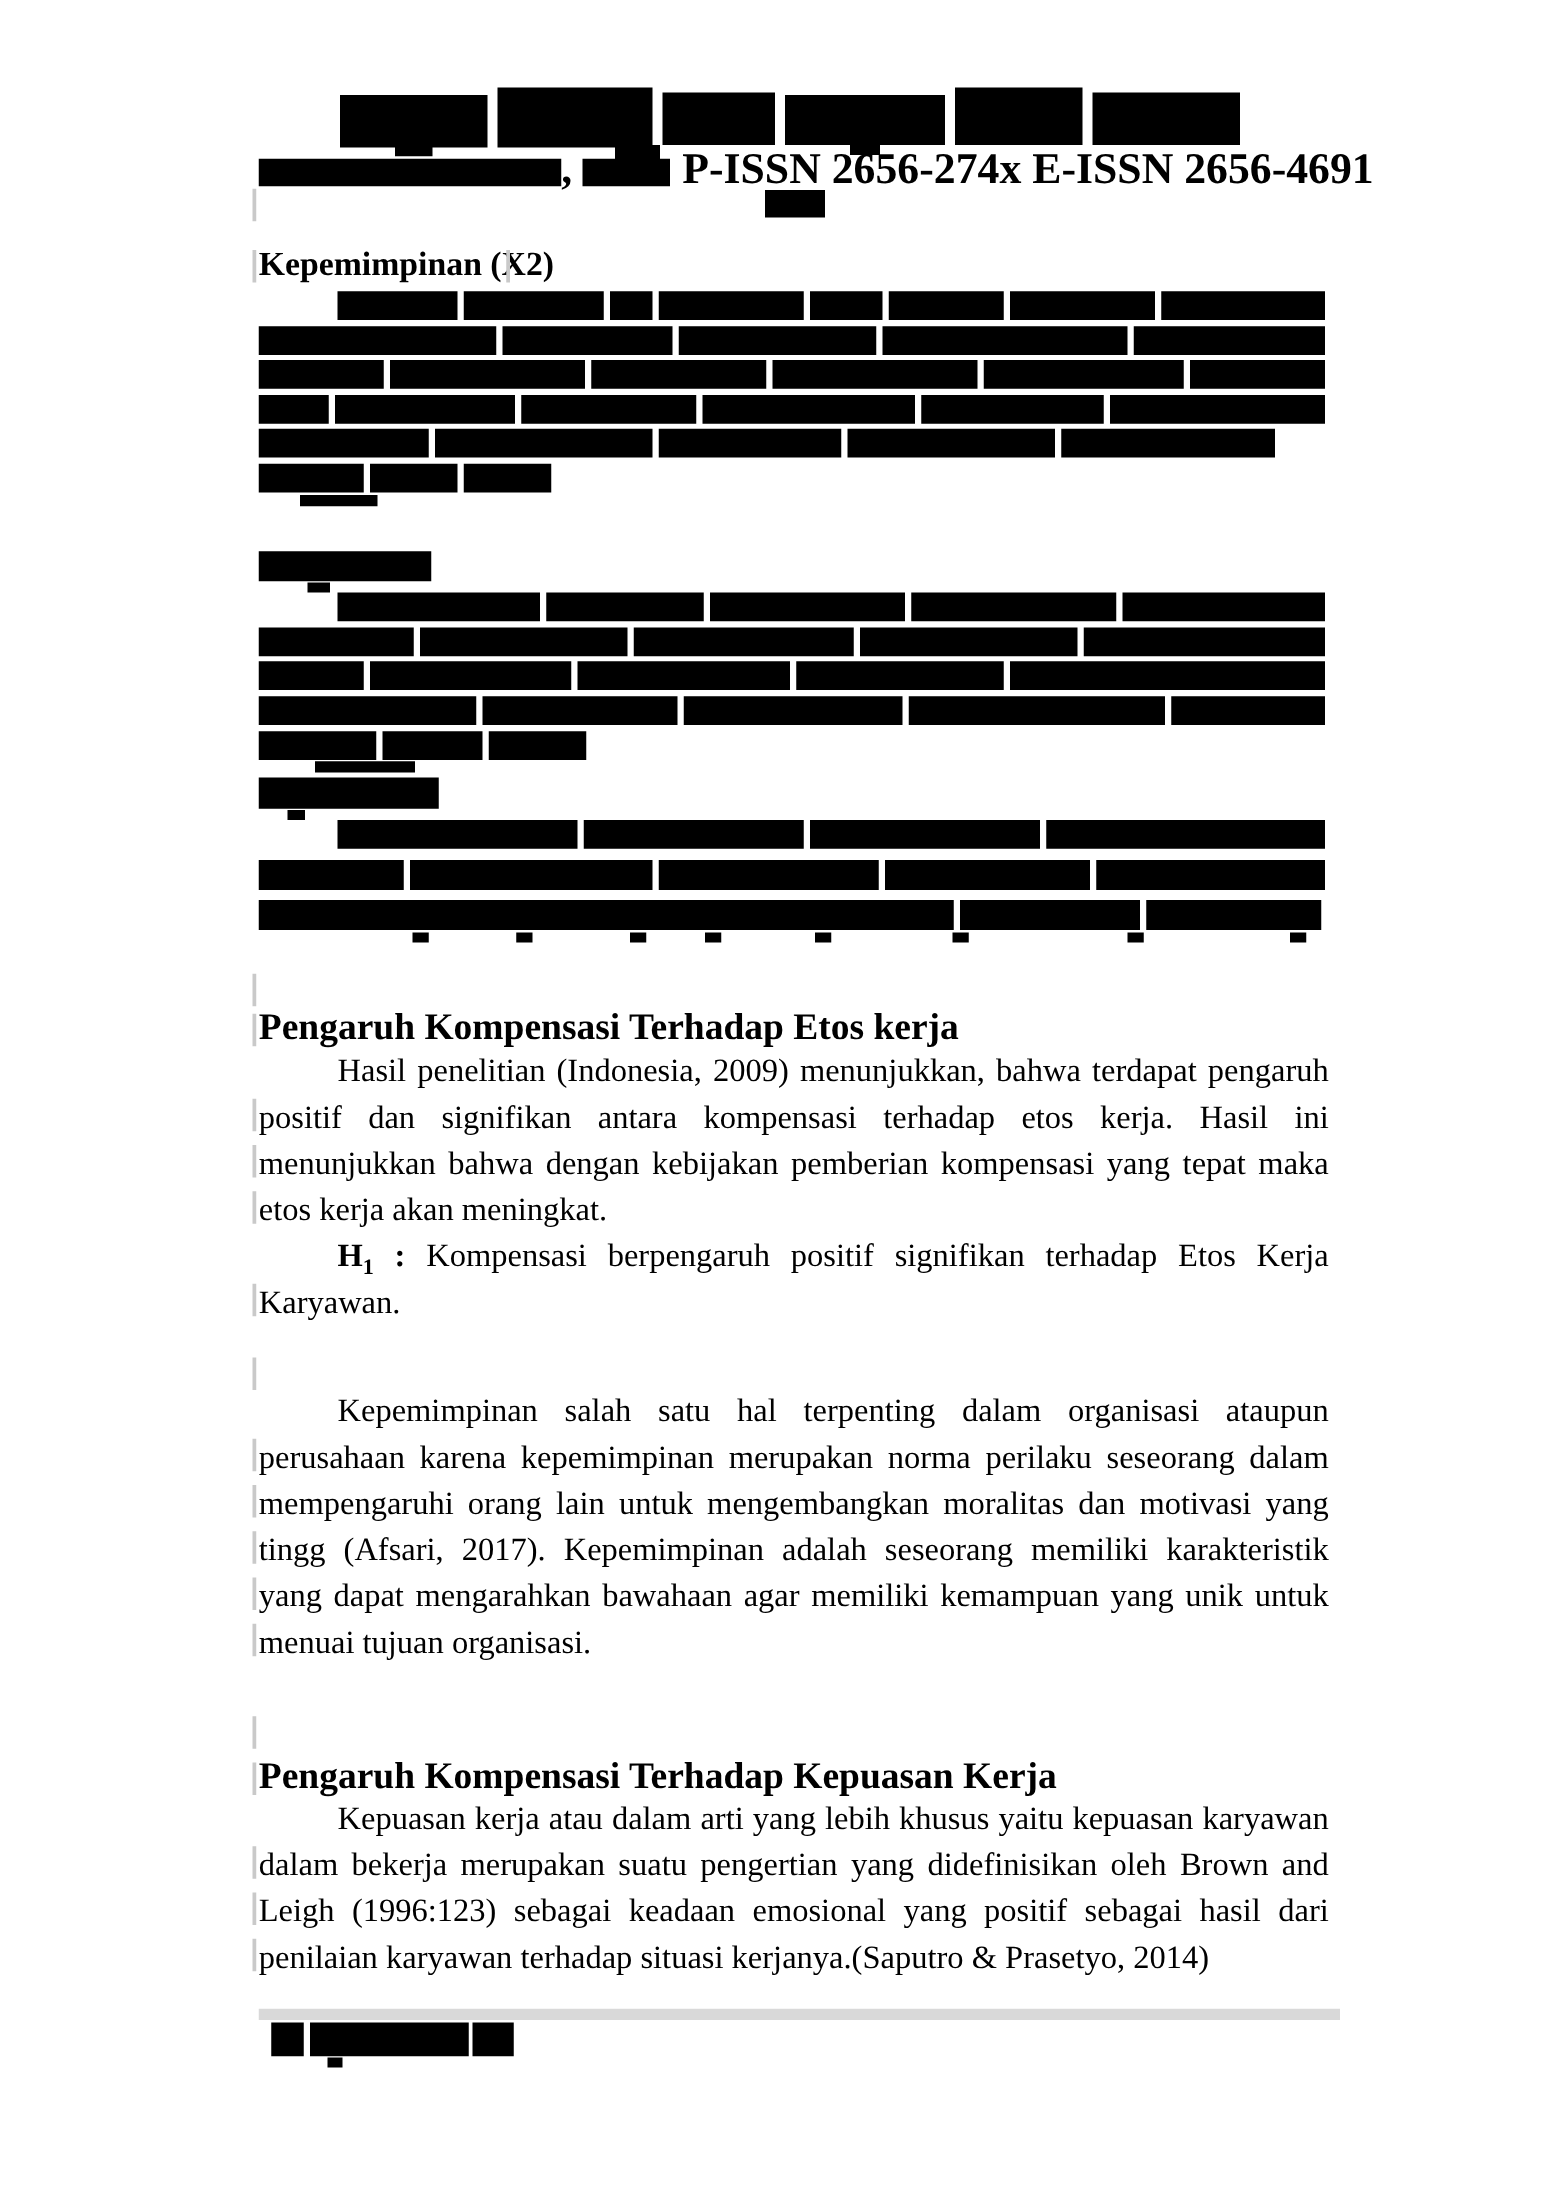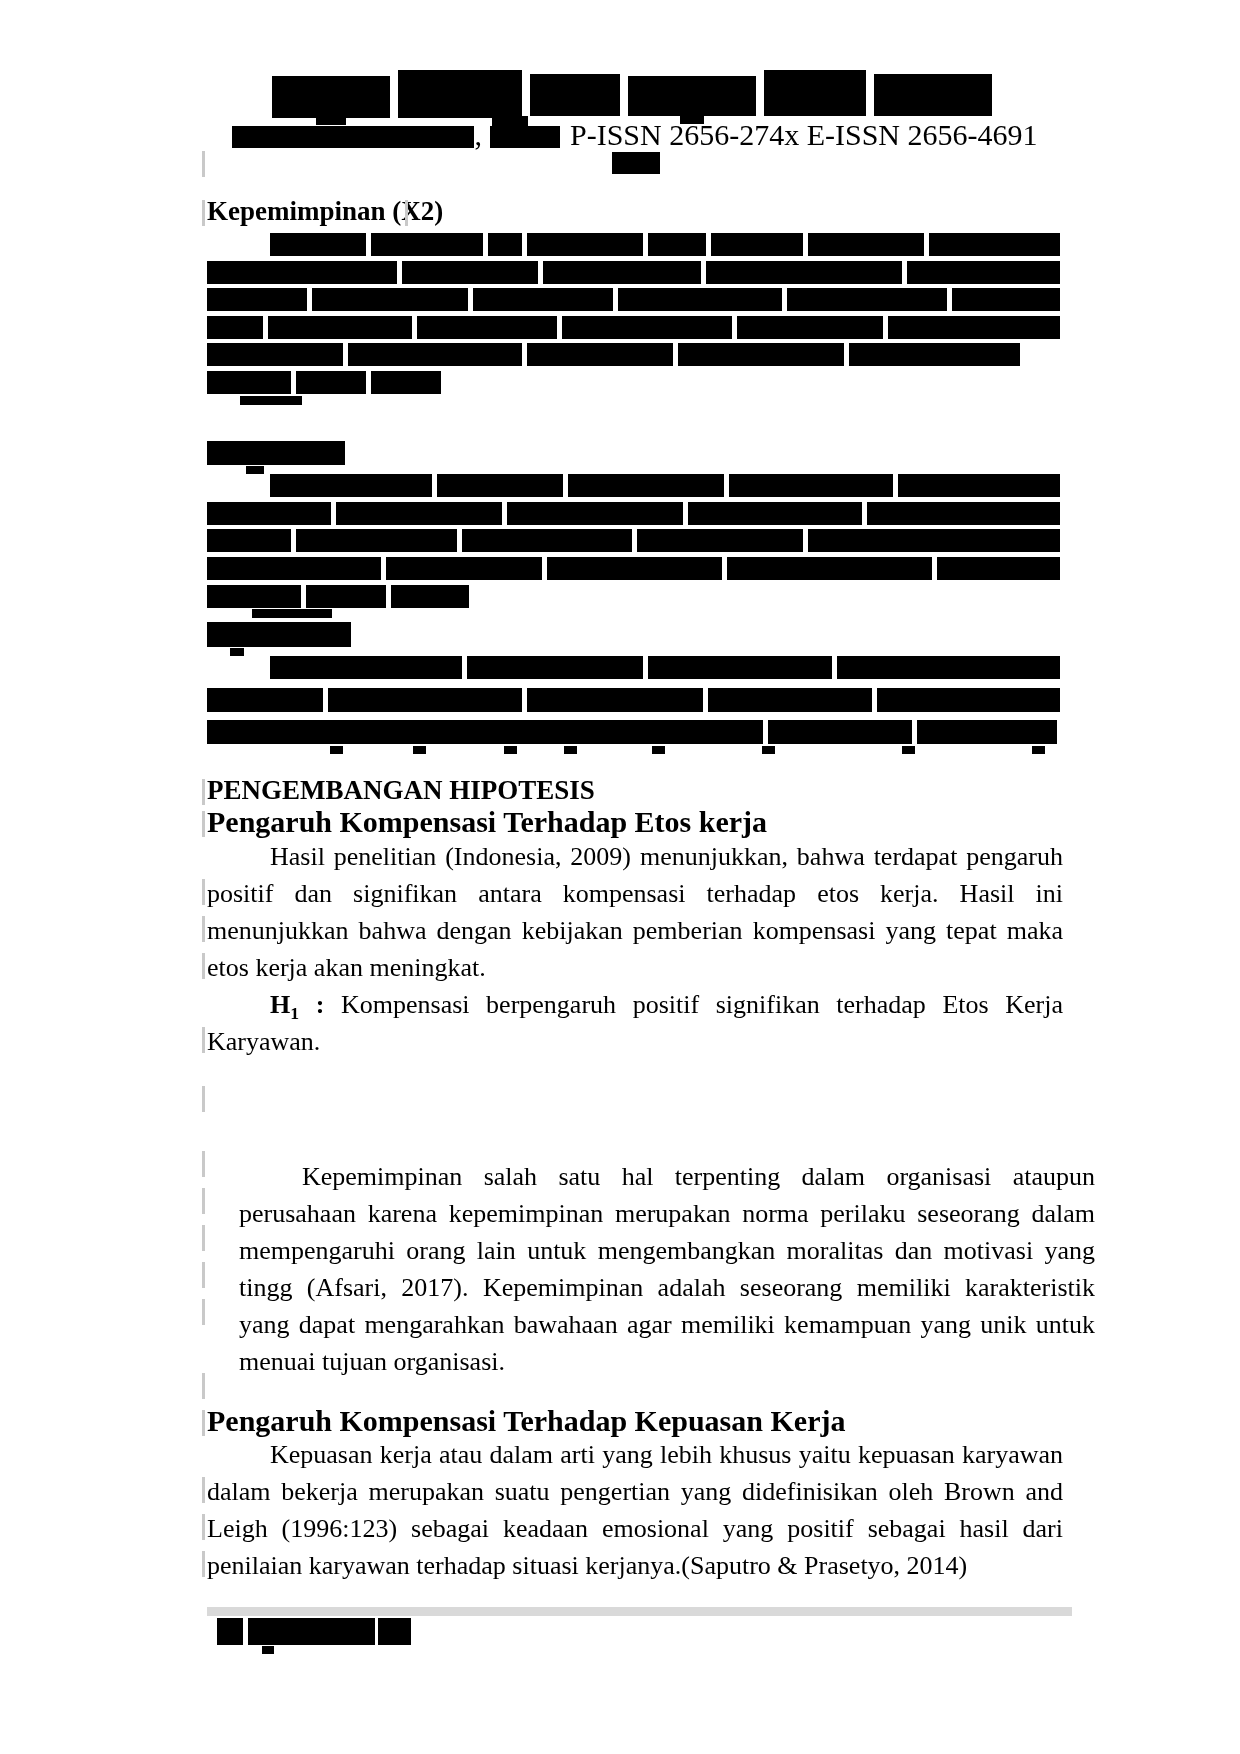--- a/index.html
+++ b/index.html
@@ -7,21 +7,21 @@
     position:relative;
     width:1240px;height:1754px;
     background:#ffffff;
     font-family:"Liberation Serif", serif;
     color:#000;
     overflow:hidden;
   }
   
   .issn-line{
     position:absolute;left:207px;top:121px;width:856px;
-    text-align:center;font-weight:normal;font-size:30px;line-height:28px;
+    text-align:center;font-weight:bold;font-size:35px;line-height:28px;
     white-space:nowrap;
   }
   .doi-line{
     position:absolute;left:207px;top:148px;width:856px;
     text-align:center;font-weight:bold;font-size:27px;line-height:28px;
     white-space:nowrap;
   }
   .rbar{display:inline-block;background:#000;height:22px;vertical-align:-3px;}
   .rbar.w242{width:242px;}
   .rbar.w70{width:70px;margin-left:8px;margin-right:10px;}
@@ -53,31 +53,30 @@
   <div class="issn-line">
     <span class="rbar w242"></span><span>,</span><span class="rbar w70"></span><span>P-ISSN 2656-274x E-ISSN 2656-4691</span>
   </div>
 
   <div class="doi-line">
     <span class="rbar w48"></span>
   </div>
 
   <div class="h-main" style="top:196px;">Kepemimpinan (X2)</div>
 
-  <div class="h-main" style="top:775px;">PENGEMBANGAN HIPOTESIS</div>
 
   <div class="h-sub" style="top:807px;">Pengaruh Kompensasi Terhadap Etos kerja</div>
 
   <div class="flow" style="top:838px;">
     <p>Hasil penelitian (Indonesia, 2009) menunjukkan, bahwa terdapat pengaruh positif dan signifikan antara kompensasi terhadap etos kerja. Hasil ini menunjukkan bahwa dengan kebijakan pemberian kompensasi yang tepat maka etos kerja akan meningkat.</p>
     <p><b><span>H</span><sub>1</sub><span> : </span></b><span>Kompensasi berpengaruh positif signifikan terhadap Etos Kerja Karyawan.</span></p>
   </div>
 
 
-  <div class="flow" style="top:1158px;margin-left:32px;">
+  <div class="flow" style="top:1110px;">
     <p>Kepemimpinan salah satu hal terpenting dalam organisasi ataupun perusahaan karena kepemimpinan merupakan norma perilaku seseorang dalam mempengaruhi orang lain untuk mengembangkan moralitas dan motivasi yang tingg (Afsari, 2017). Kepemimpinan adalah seseorang memiliki karakteristik yang dapat mengarahkan bawahaan agar memiliki kemampuan yang unik untuk menuai tujuan organisasi.</p>
   </div>
 
   <div class="h-sub" style="top:1406px;">Pengaruh Kompensasi  Terhadap Kepuasan Kerja</div>
 
   <div class="flow" style="top:1436px;">
     <p>Kepuasan kerja atau dalam arti yang lebih khusus yaitu kepuasan karyawan dalam bekerja merupakan suatu pengertian yang didefinisikan oleh Brown and Leigh (1996:123) sebagai keadaan emosional yang positif sebagai hasil dari penilaian karyawan terhadap situasi kerjanya.(Saputro &amp; Prasetyo, 2014)</p>
   </div>
 
 <div class="redact" style="left: 272px; top: 76px; width: 118px; height: 42px; background: rgb(0, 0, 0);"></div>

